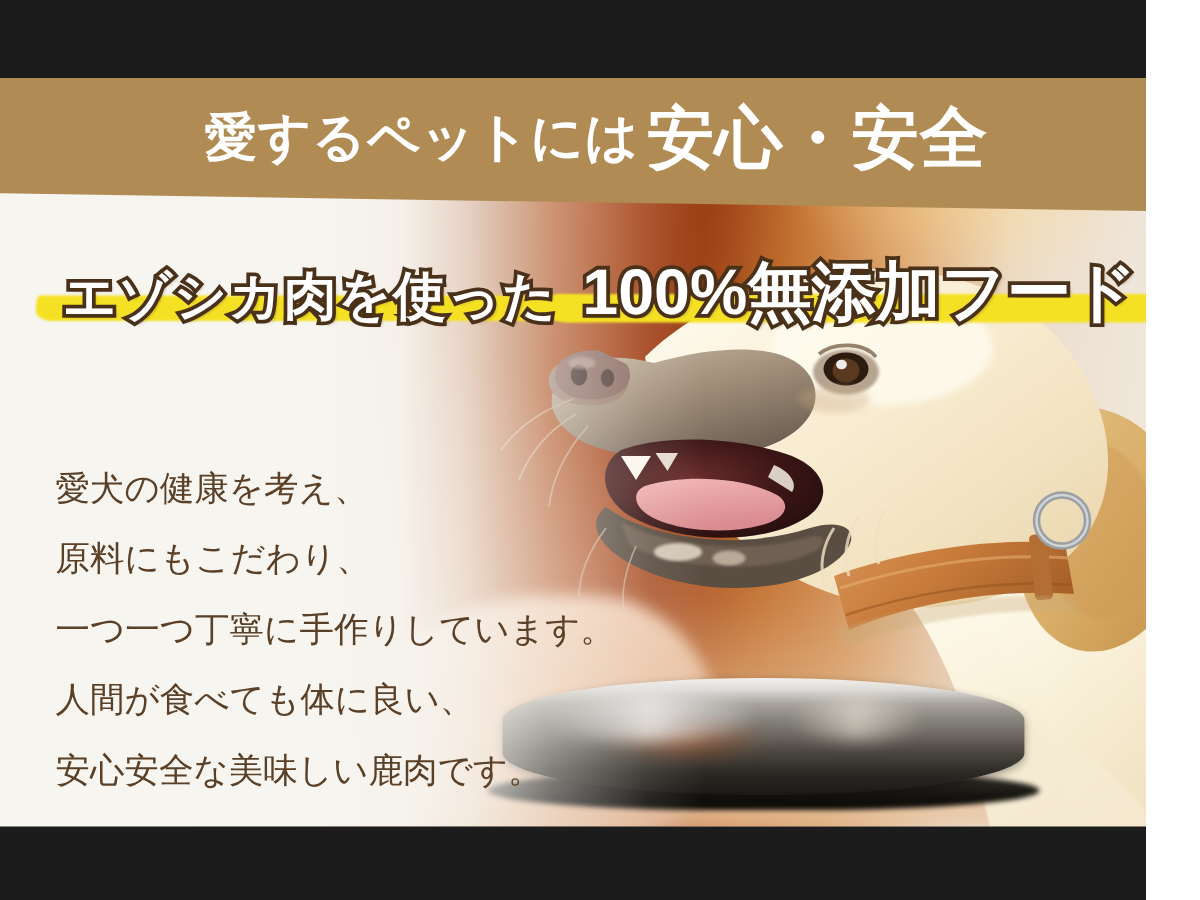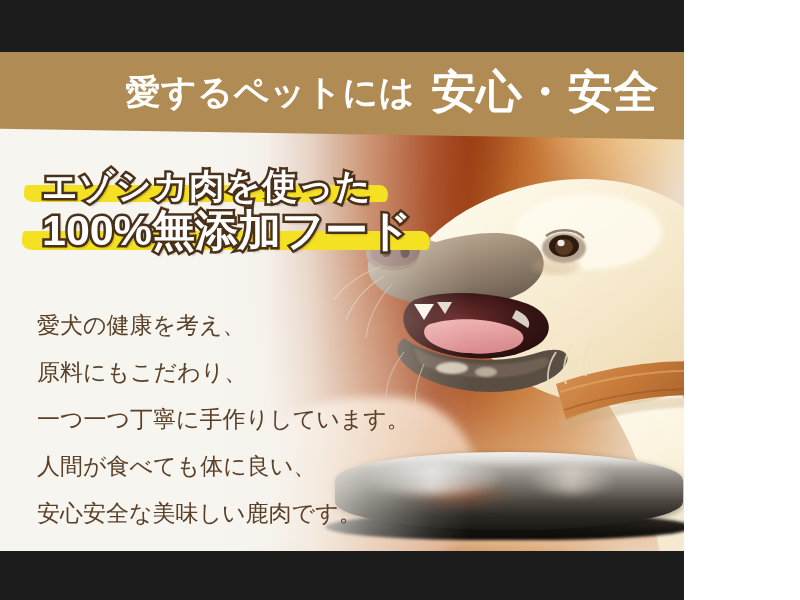--- a/index.html
+++ b/index.html
@@ -7,21 +7,21 @@
     margin: 0;
     padding: 0;
     background: #ffffff;
   }
   body {
     font-family: "Liberation Sans", "DejaVu Sans", sans-serif;
   }
 
   #stage {
     position: relative;
-    width: 684px;
+    width: 764px;
     height: 600px;
     overflow: hidden;
     background: #F7F5F0;
   }
 
   
   .bar-top {
     position: absolute;
     left: 0; top: 0;
     width: 800px; height: 52px;
@@ -178,21 +178,21 @@
   }
   .bt-a, .bt-c {
     font-size: 35px;
     font-weight: 700;
     line-height: 1;
   }
   .bt-b {
     font-size: 45px;
     font-weight: 700;
     line-height: 1;
-    margin: 0 16px;
+    margin: 0 5px;
   }
 
   
   .headline {
     position: absolute;
     left: 30px; top: 168px;
     z-index: 20;
   }
   .hl-row {
     position: relative;

